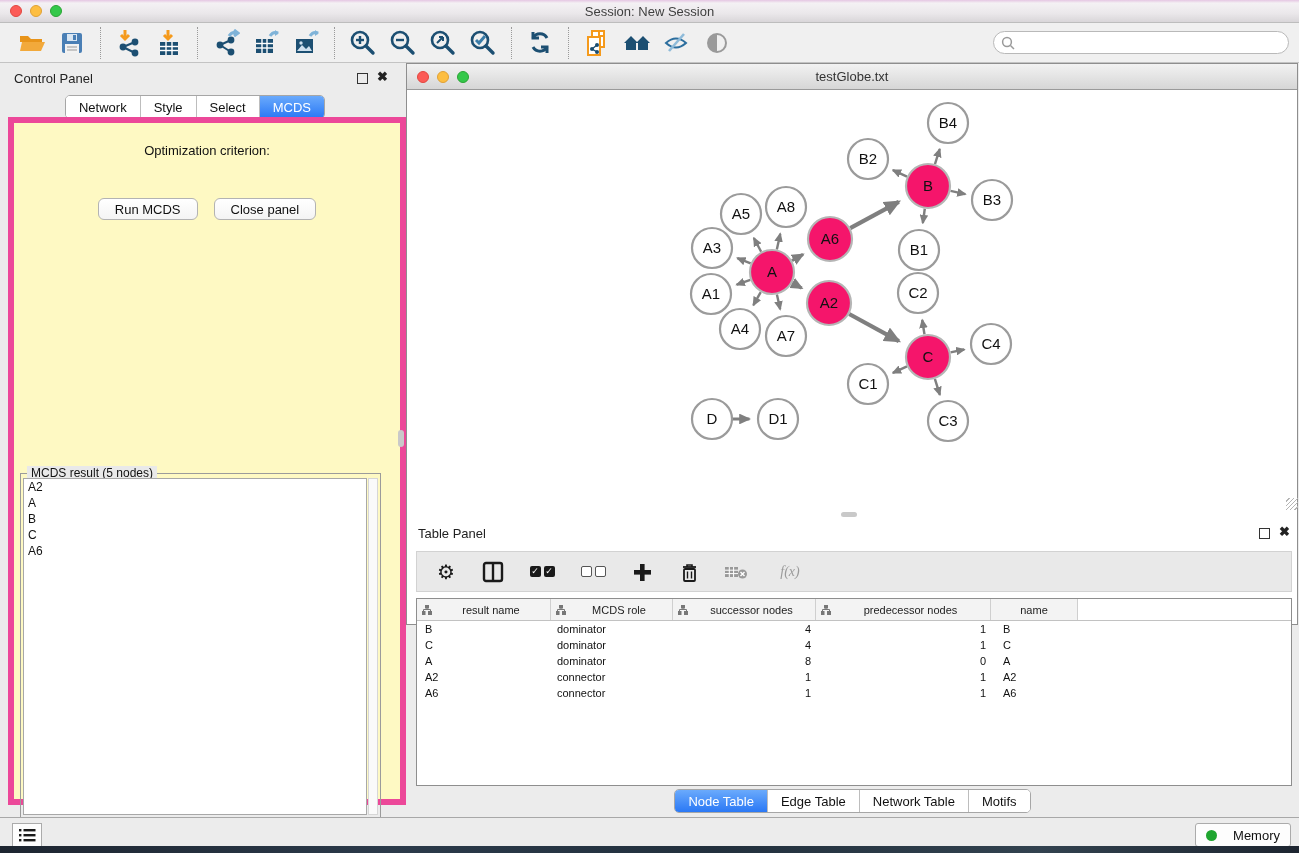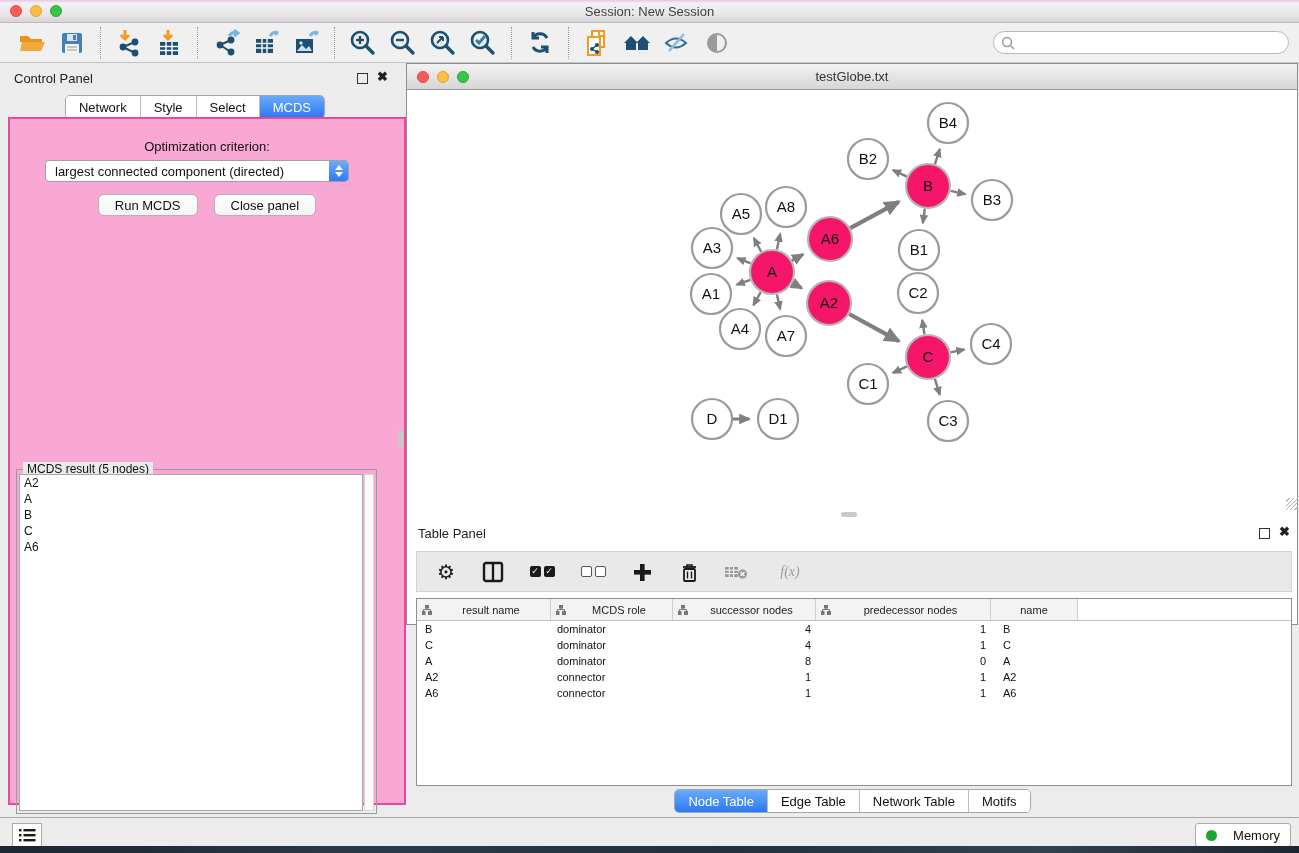--- a/index.html
+++ b/index.html
@@ -27,22 +27,22 @@
   .cp-header{position:absolute;left:0;top:63px;width:390px;height:30px;}
   .cp-title{position:absolute;left:14px;top:8px;font-size:13px;color:#222;}
   .float-ico{position:absolute;width:9px;height:9px;border:1.5px solid #333;top:10px;}
   .close-ico{position:absolute;top:6px;font-size:13px;font-weight:bold;color:#222;}
   .cp-tabs{position:absolute;left:0;top:95px;width:390px;display:flex;justify-content:center;}
   .seg{display:inline-flex;border:1px solid #a6a6a6;border-radius:5px;overflow:hidden;background:#fff;height:22px;}
   .seg button{border:none;background:#fff;font-family:"Liberation Sans",sans-serif;font-size:13px;
     padding:0 13px;border-left:1px solid #bdbdbd;color:#111;height:22px;cursor:default;}
   .seg button:first-child{border-left:none;}
   .seg button.sel{background:linear-gradient(#6aaafc,#2a78f5);color:#fff;}
-  .cp-content{position:absolute;left:8px;top:117px;width:398px;height:688px;background:#f9a8d4;
-    border:2px solid #ec4899;box-sizing:border-box;}
+  .cp-content{position:absolute;left:8px;top:117px;width:398px;height:688px;background:#fef9c3;
+    border:6px solid #ec4899;box-sizing:border-box;}
   .opt-label{position:absolute;left:0;width:100%;top:20px;text-align:center;font-size:13px;color:#111;}
   .dropdown{position:absolute;left:35px;top:41px;width:304px;height:22px;background:#fff;
     border:1px solid #a0a0a0;border-radius:4px;display:flex;align-items:center;box-sizing:border-box;}
   .dropdown .val{flex:1;font-size:13px;padding-left:9px;white-space:nowrap;overflow:hidden;}
   .stepper{width:19px;height:20px;border-radius:0 3px 3px 0;background:linear-gradient(#6cabfc,#2e7bf6);
     display:flex;flex-direction:column;align-items:center;justify-content:center;gap:2px;}
   .tri-up{width:0;height:0;border-left:4px solid transparent;border-right:4px solid transparent;border-bottom:5px solid #fff;}
   .tri-dn{width:0;height:0;border-left:4px solid transparent;border-right:4px solid transparent;border-top:5px solid #fff;}
   .cp-btnrow{position:absolute;left:0;top:75px;width:100%;display:flex;justify-content:center;gap:16px;}
   .mac-btn{height:22px;padding:0 16px;font-family:"Liberation Sans",sans-serif;font-size:13px;color:#111;
@@ -292,27 +292,20 @@
   <div class="cp-tabs">
     <div class="seg" id="cp-seg">
         <button>Network</button>
         <button>Style</button>
         <button>Select</button>
         <button class="sel">MCDS</button>
       </div>
   </div>
   <div class="cp-content">
     <div class="opt-label">Optimization criterion:</div>
-    <div class="dropdown">
-      <span class="val">largest connected component (directed)</span>
-      <span class="stepper">
-          <span class="tri-up"></span>
-          <span class="tri-dn"></span>
-        </span>
-    </div>
     <div class="cp-btnrow">
       <button class="mac-btn">Run MCDS</button>
       <button class="mac-btn">Close panel</button>
     </div>
     <div class="fieldset">
       <span class="legend">MCDS result (5 nodes)</span>
       <div class="result-list" id="result-list">
           <div class="result-item">A2</div>
           <div class="result-item">A</div>
           <div class="result-item">B</div>

